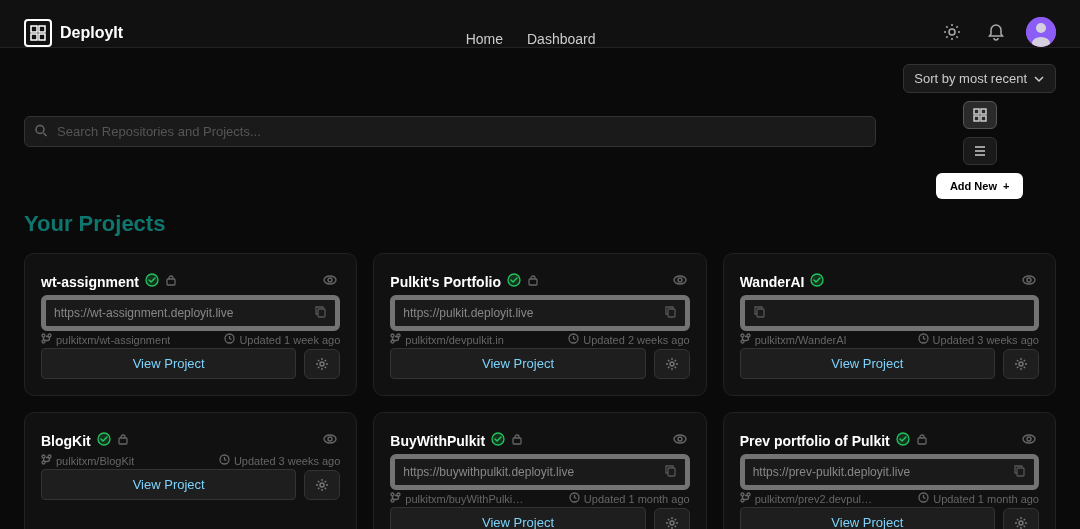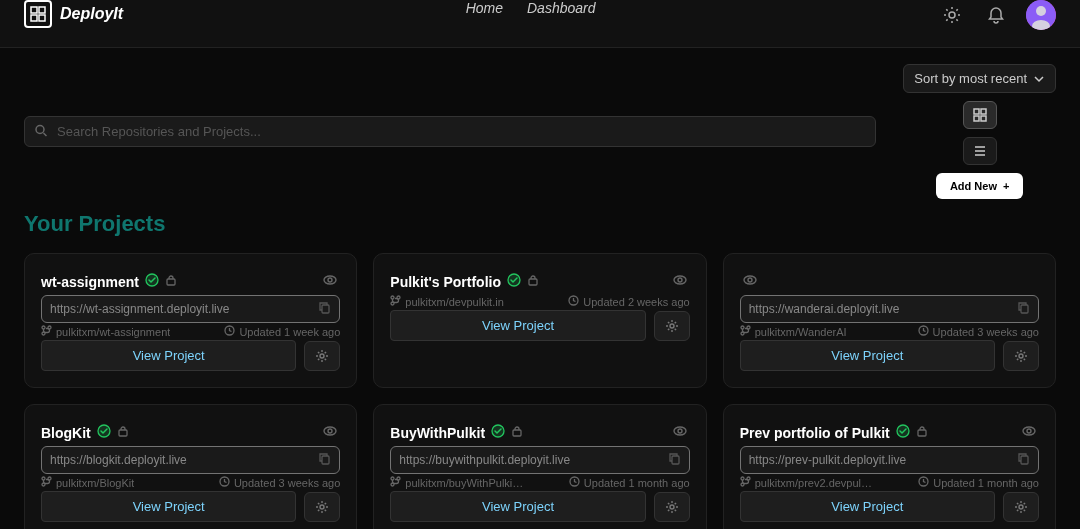--- a/index.html
+++ b/index.html
@@ -8,27 +8,26 @@
       color: #e0e0e0;
       font-family: -apple-system, BlinkMacSystemFont, 'Segoe UI', sans-serif;
       font-size: 14px;
       min-height: 529px;
       overflow-x: hidden;
     }
 
     
     .navbar {
       display: flex;
-      align-items: flex-start;
+      align-items: flex-end;
       justify-content: space-between;
       background: #111111;
       border-bottom: 1px solid #222;
       padding: 0 24px;
       height: 48px;
-      font-style: italic;
     }
     .navbar-brand {
       display: flex;
       align-items: center;
       gap: 8px;
       font-weight: 600;
       font-size: 16px;
       color: #fff;
     }
     .brand-icon {
@@ -221,21 +220,21 @@
       font-size: 14px;
       padding: 2px;
       flex-shrink: 0;
     }
 
     
     .url-row {
       display: flex;
       align-items: center;
       background: #1a1a1a;
-      border: 1px solid #737373;
+      border: 5px solid #737373;
       border-radius: 6px;
       padding: 5px 8px;
       gap: 6px;
     }
     .url-text {
       flex: 1;
       font-size: 12px;
       color: #888;
       overflow: hidden;
       text-overflow: ellipsis;
@@ -476,20 +475,29 @@
           </svg>
         </span>
       </div>
       <span class="eye-btn">
         <svg width="16" height="16" viewBox="0 0 16 16" fill="none" stroke="currentColor" stroke-width="1.4">
           <ellipse cx="8" cy="8" rx="6" ry="4"></ellipse>
           <circle cx="8" cy="8" r="2"></circle>
         </svg>
       </span>
     </div>
+    <div class="url-row">
+      <span class="url-text">https://pulkit.deployit.live</span>
+      <span class="copy-btn">
+        <svg width="13" height="13" viewBox="0 0 13 13" fill="none" stroke="currentColor" stroke-width="1.3">
+          <rect x="4" y="4" width="7" height="8" rx="1"></rect>
+          <path d="M9 4V2H2v7h2"></path>
+        </svg>
+      </span>
+    </div>
     <div class="meta-row">
       <div class="meta-item">
         <span class="meta-icon">
           <svg width="11" height="11" viewBox="0 0 11 11" fill="none" stroke="#666" stroke-width="1.3">
             <circle cx="2.5" cy="2.5" r="1.5"></circle>
             <circle cx="8.5" cy="2.5" r="1.5"></circle>
             <circle cx="2.5" cy="8.5" r="1.5"></circle>
             <path d="M2.5 4v1.5a2 2 0 002 2h2a2 2 0 000-4H5"></path>
           </svg>
         </span>
@@ -510,29 +518,39 @@
       <button class="settings-btn">
         <svg width="14" height="14" viewBox="0 0 14 14" fill="none" stroke="currentColor" stroke-width="1.4">
           <circle cx="7" cy="7" r="2"></circle>
           <path d="M7 1v2M7 11v2M1 7h2M11 7h2M2.93 2.93l1.41 1.41M9.66 9.66l1.41 1.41M2.93 11.07l1.41-1.41M9.66 4.34l1.41-1.41"></path>
         </svg>
       </button>
     </div>
   </div>
       <div class="project-card">
     <div class="card-header">
+      <div class="card-title-row">
+        <span class="card-title">WanderAI</span>
+        <span class="status-icon">
+          <svg width="14" height="14" viewBox="0 0 14 14" fill="none">
+            <circle cx="7" cy="7" r="6" fill="#22c55e" opacity="0.2"></circle>
+            <circle cx="7" cy="7" r="6" stroke="#22c55e" stroke-width="1.3"></circle>
+            <path d="M4 7l2 2 4-4" stroke="#22c55e" stroke-width="1.5" stroke-linecap="round" stroke-linejoin="round"></path>
+          </svg>
+        </span>
+
+      </div>
       <span class="eye-btn">
         <svg width="16" height="16" viewBox="0 0 16 16" fill="none" stroke="currentColor" stroke-width="1.4">
           <ellipse cx="8" cy="8" rx="6" ry="4"></ellipse>
           <circle cx="8" cy="8" r="2"></circle>
         </svg>
       </span>
     </div>
     <div class="url-row">
-      <span class="url-text">https://wanderai.deployit.live</span>
       <span class="copy-btn">
         <svg width="13" height="13" viewBox="0 0 13 13" fill="none" stroke="currentColor" stroke-width="1.3">
           <rect x="4" y="4" width="7" height="8" rx="1"></rect>
           <path d="M9 4V2H2v7h2"></path>
         </svg>
       </span>
     </div>
     <div class="meta-row">
       <div class="meta-item">
         <span class="meta-icon">
@@ -583,29 +601,20 @@
           </svg>
         </span>
       </div>
       <span class="eye-btn">
         <svg width="16" height="16" viewBox="0 0 16 16" fill="none" stroke="currentColor" stroke-width="1.4">
           <ellipse cx="8" cy="8" rx="6" ry="4"></ellipse>
           <circle cx="8" cy="8" r="2"></circle>
         </svg>
       </span>
     </div>
-    <div class="url-row">
-      <span class="url-text">https://blogkit.deployit.live</span>
-      <span class="copy-btn">
-        <svg width="13" height="13" viewBox="0 0 13 13" fill="none" stroke="currentColor" stroke-width="1.3">
-          <rect x="4" y="4" width="7" height="8" rx="1"></rect>
-          <path d="M9 4V2H2v7h2"></path>
-        </svg>
-      </span>
-    </div>
     <div class="meta-row">
       <div class="meta-item">
         <span class="meta-icon">
           <svg width="11" height="11" viewBox="0 0 11 11" fill="none" stroke="#666" stroke-width="1.3">
             <circle cx="2.5" cy="2.5" r="1.5"></circle>
             <circle cx="8.5" cy="2.5" r="1.5"></circle>
             <circle cx="2.5" cy="8.5" r="1.5"></circle>
             <path d="M2.5 4v1.5a2 2 0 002 2h2a2 2 0 000-4H5"></path>
           </svg>
         </span>

